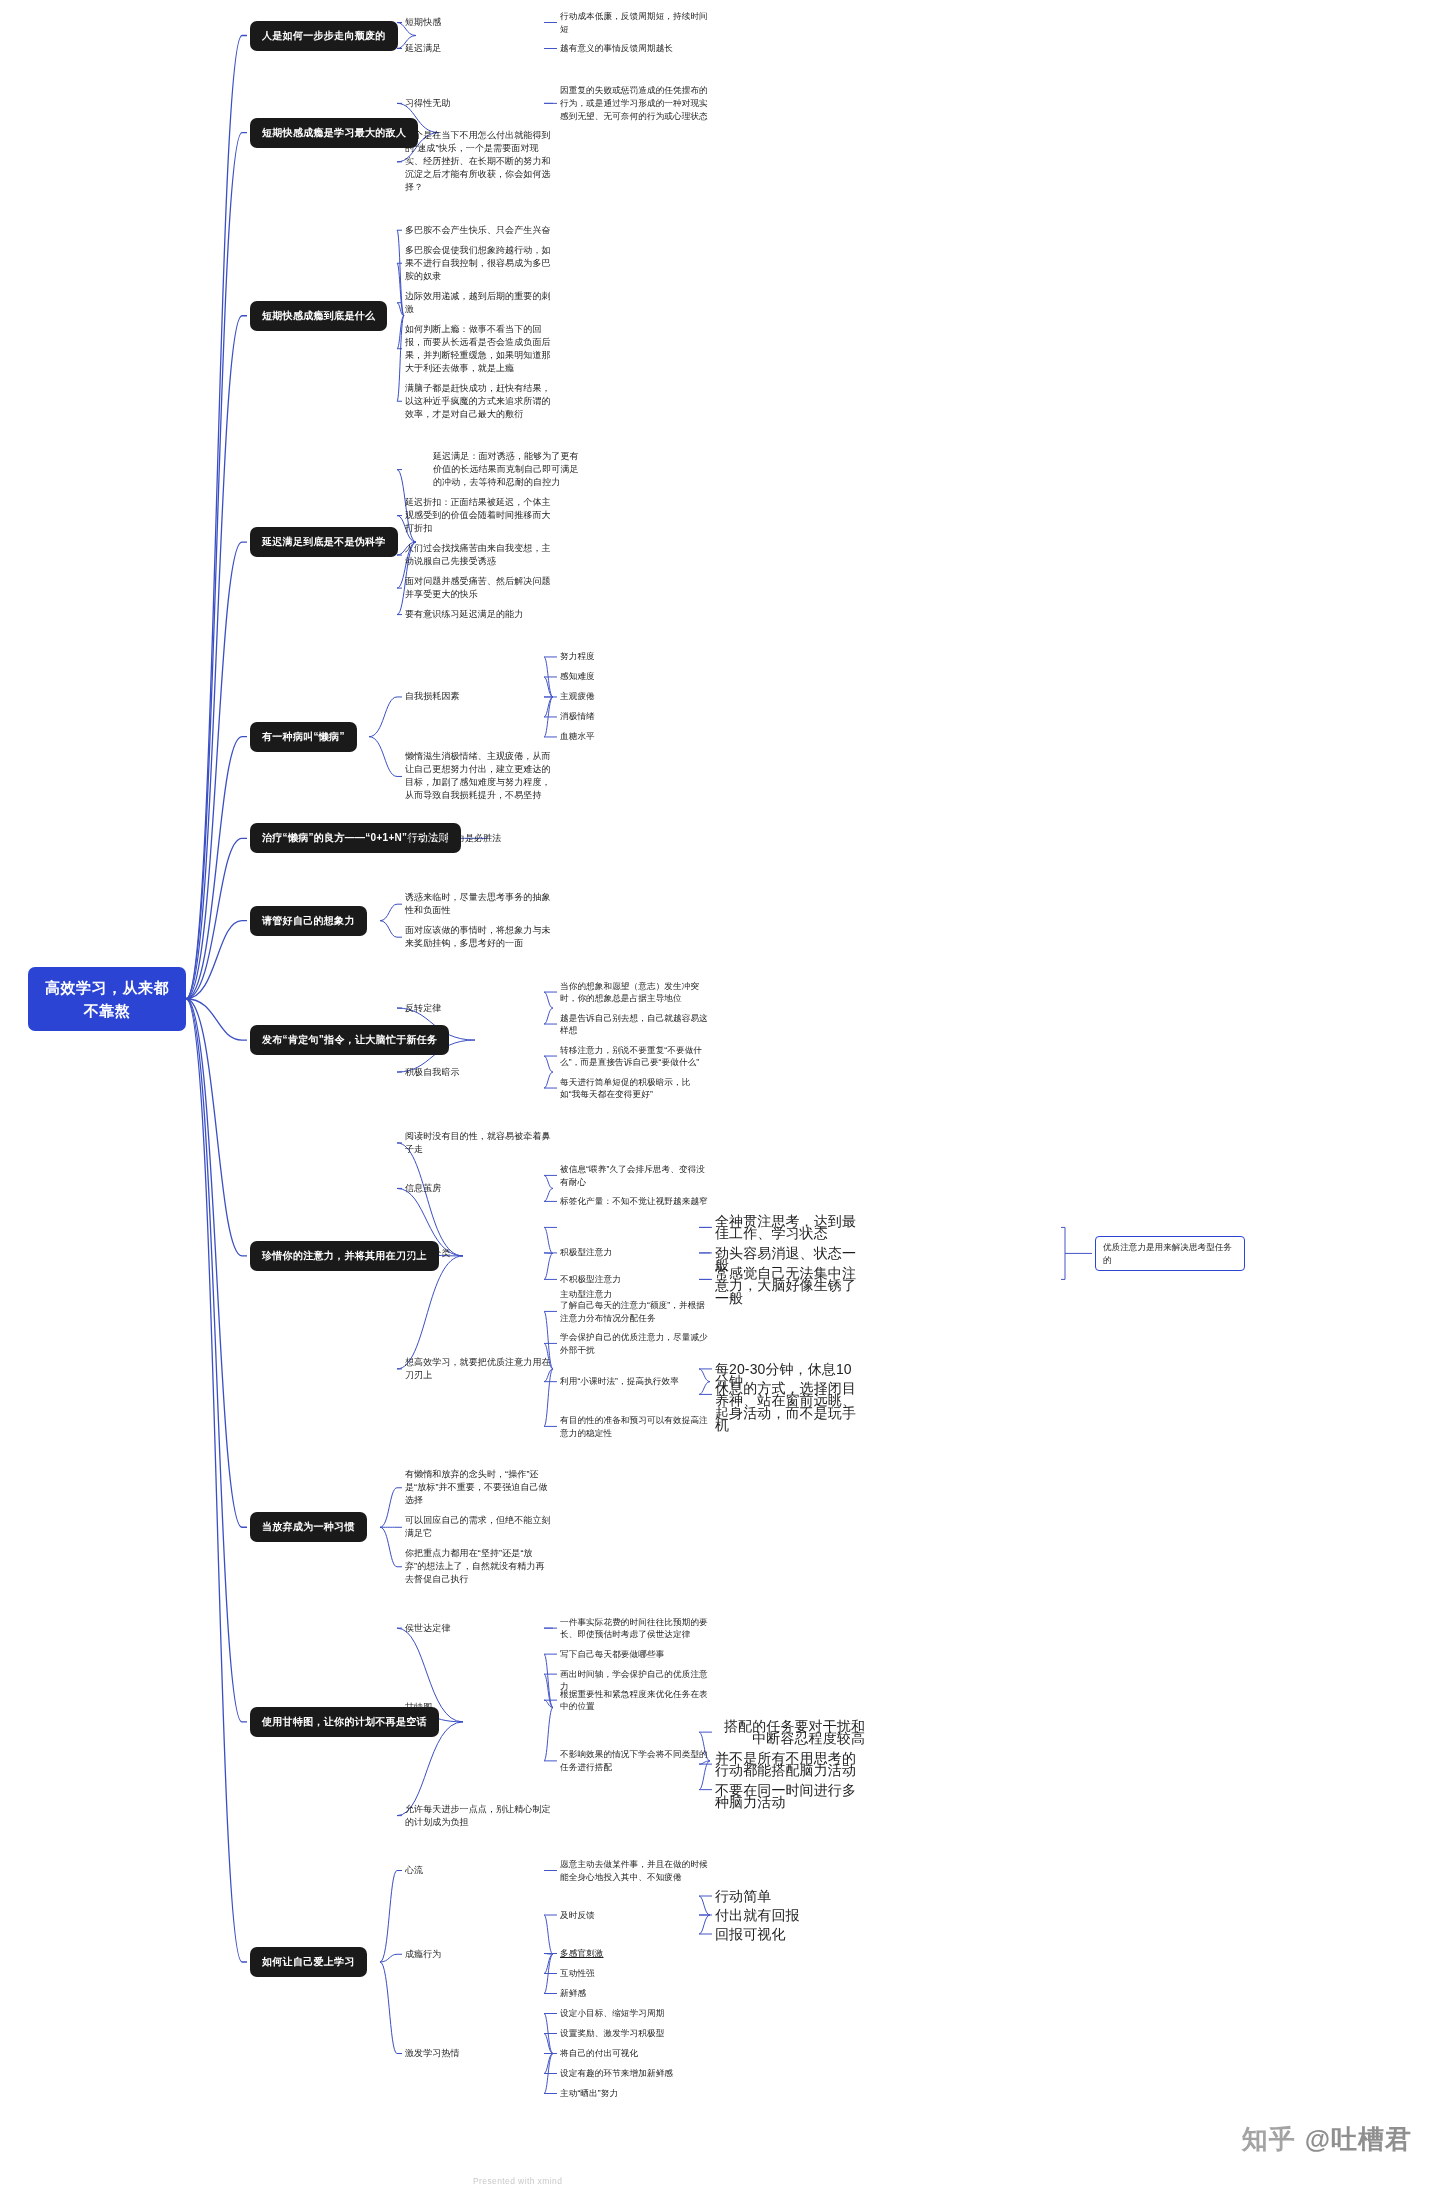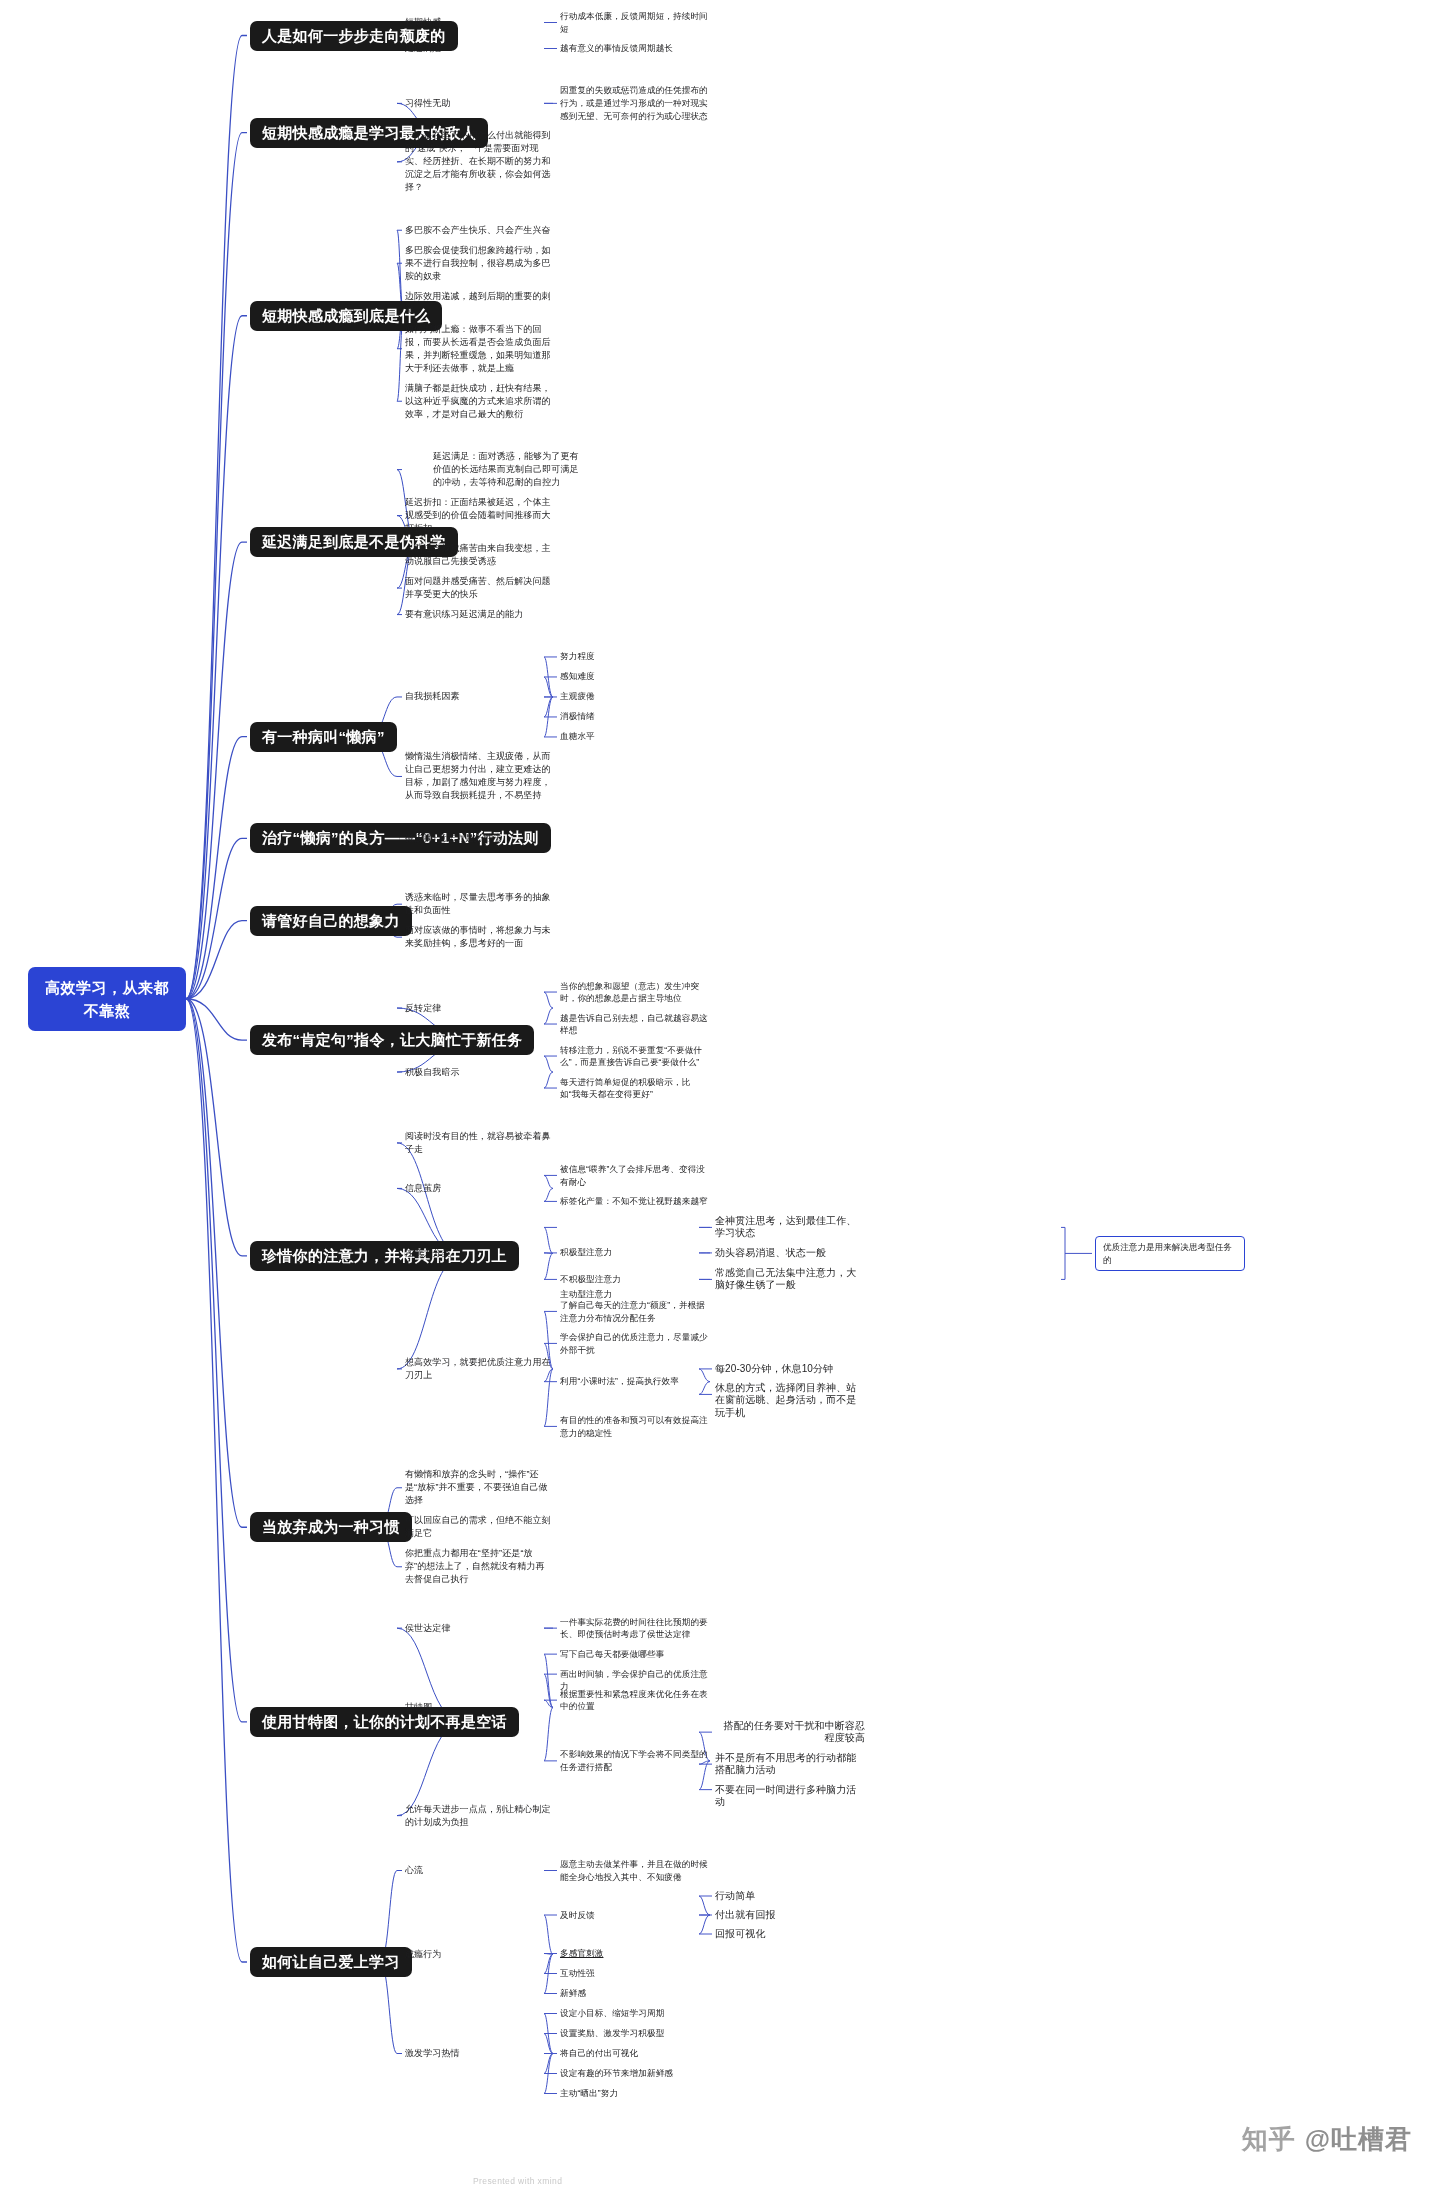--- a/index.html
+++ b/index.html
@@ -25,35 +25,35 @@
     line-height: 23px;
     text-align: center;
     padding: 9px 10px;
     letter-spacing: 0.5px;
   }
 
   .lvl1 {
     background: #1a1a1a;
     color: #ffffff;
     border-radius: 7px;
-    font-size: 15px;
+    font-size: 10px;
     font-weight: bold;
     line-height: 16px;
     padding: 7px 12px;
     letter-spacing: 0.3px;
   }
 
   .lvl2, .lvl3, .lvl4 {
     color: #1d1d1f;
     font-size: 9px;
     line-height: 13px;
     letter-spacing: 0.1px;
   }
   .lvl3 { font-size: 8.6px; line-height: 12.6px; }
-  .lvl4 { font-size: 10px; line-height: 12.4px; }
+  .lvl4 { font-size: 14px; line-height: 12.4px; }
 
   .boxed {
     border: 1px solid #2B44D4;
     border-radius: 4px;
     padding: 4px 7px;
     color: #1d1d1f;
     font-size: 8.6px;
     line-height: 12.6px;
     background: #fff;
   }

